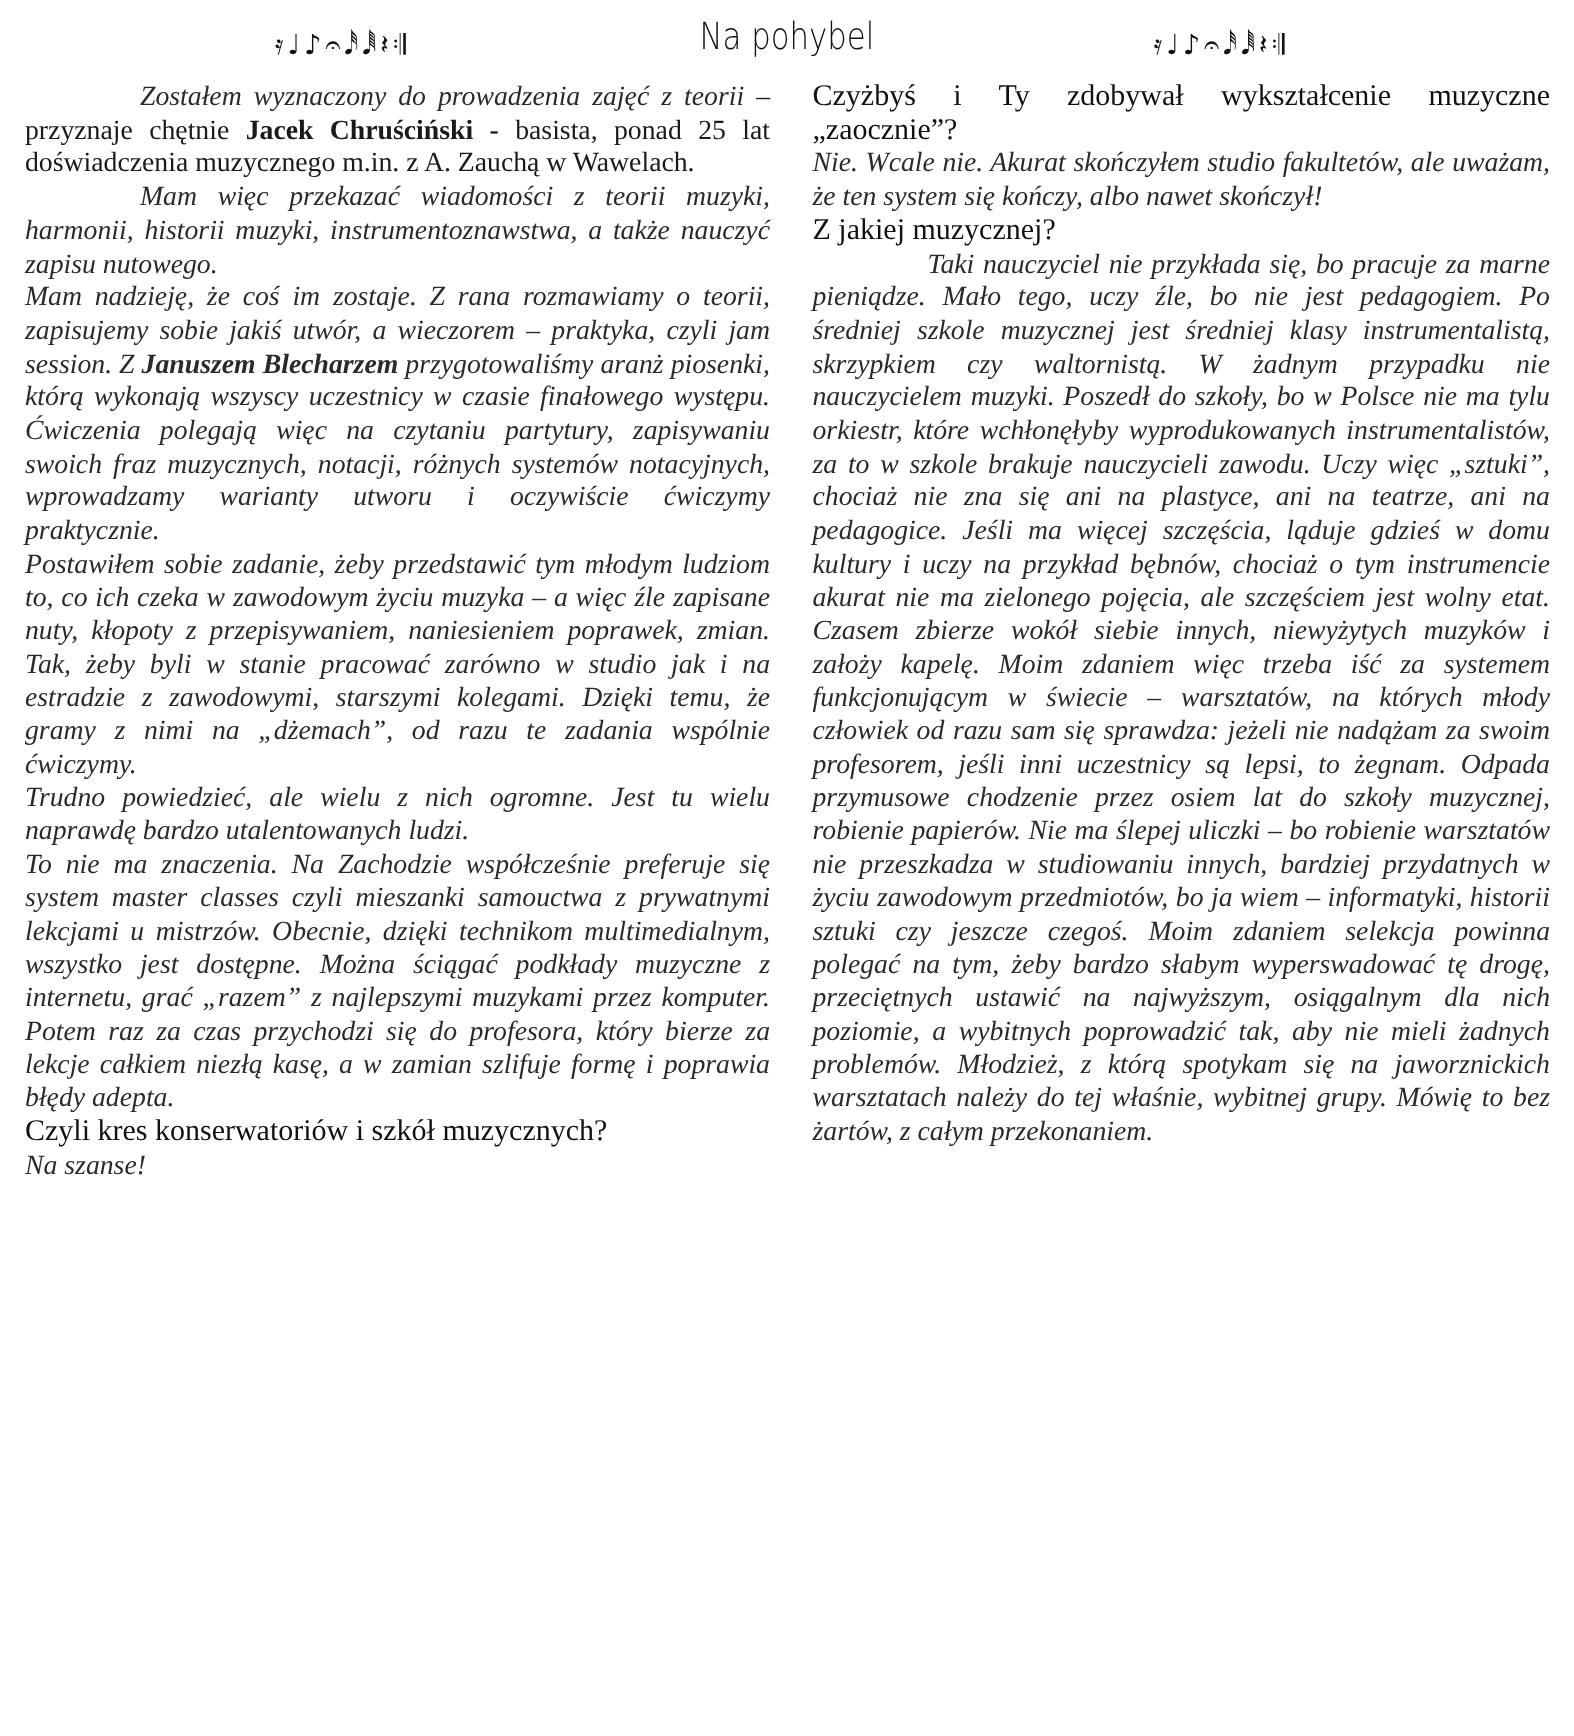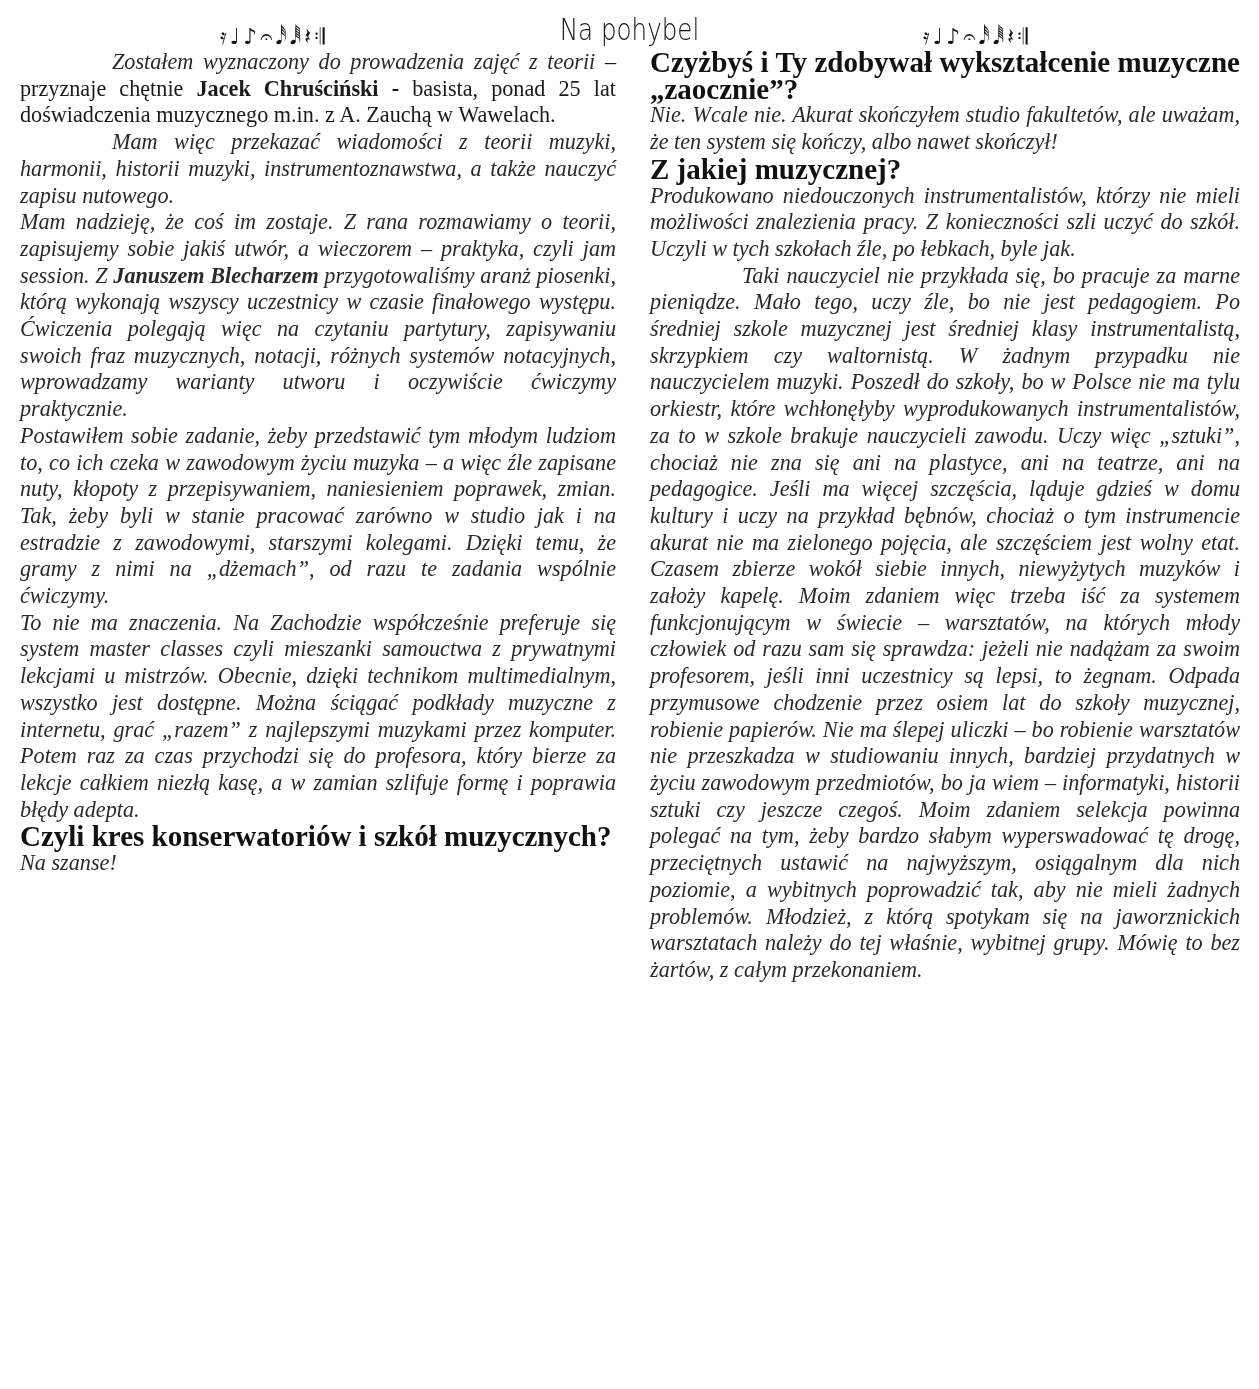--- a/index.html
+++ b/index.html
@@ -45,31 +45,31 @@
       text-align: center;
       font-family: "DejaVu Sans", sans-serif;
       font-weight: 200;
       font-size: 30px;
       letter-spacing: 0px;
       transform: scaleX(0.82);
       color: #111;
     }
     .col {
       position: absolute;
-      top: 49px;
+      top: 64px;
       font-size: 22.2px;
       line-height: 26.7px;
       text-align: justify;
     }
     .col.left { left: 20px; width: 596px; }
     .col.right { left: 650px; width: 590px; }
     .p { margin: 0; }
     .p.indent { text-indent: 92px; }
     .i { font-style: italic; color: #2a2a2a; }
-    .q { font-weight: bold; color: #111; font-size: 29px; }
+    .q { font-weight: normal; color: #111; font-size: 24px; }
     .b { font-weight: bold; font-style: normal; }
     .bi { font-weight: bold; font-style: italic; }
   </style>
 </head>
 <body>
 
 <div class="header">
   <div class="ornament left">
     <span>𝄿</span>
     <span>♩</span>
@@ -95,24 +95,24 @@
 
 <div class="col left">
   <p class="p indent">
     <span class="i">Zostałem wyznaczony do prowadzenia zajęć z teorii</span><span> – przyznaje chętnie </span><span class="b">Jacek Chruściński -</span><span> basista, ponad 25 lat doświadczenia muzycznego m.in. z A. Zauchą w Wawelach.</span>
   </p>
   <p class="p indent i">Mam więc przekazać wiadomości z teorii muzyki, harmonii, historii muzyki, instrumentoznawstwa, a także nauczyć zapisu nutowego.</p>
   <p class="p i">
     <span>Mam nadzieję, że coś im zostaje. Z rana rozmawiamy o teorii, zapisujemy sobie jakiś utwór, a wieczorem – praktyka, czyli jam session. Z </span><span class="bi">Januszem Blecharzem</span><span> przygotowaliśmy aranż piosenki, którą wykonają wszyscy uczestnicy w czasie finałowego występu. Ćwiczenia polegają więc na czytaniu partytury, zapisywaniu swoich fraz muzycznych, notacji, różnych systemów notacyjnych, wprowadzamy warianty utworu i oczywiście ćwiczymy praktycznie.</span>
   </p>
   <p class="p i">Postawiłem sobie zadanie, żeby przedstawić tym młodym ludziom to, co ich czeka w zawodowym życiu muzyka – a więc źle zapisane nuty, kłopoty z przepisywaniem, naniesieniem poprawek, zmian. Tak, żeby byli w stanie pracować zarówno w studio jak i na estradzie z zawodowymi, starszymi kolegami. Dzięki temu, że gramy z nimi na „dżemach”, od razu te zadania wspólnie ćwiczymy.</p>
+  <p class="p i">Trudno powiedzieć, ale wielu z nich ogromne. Jest tu wielu naprawdę bardzo utalentowanych ludzi.</p>
   <p class="p i">To nie ma znaczenia. Na Zachodzie współcześnie preferuje się system master classes czyli mieszanki samouctwa z prywatnymi lekcjami u mistrzów. Obecnie, dzięki technikom multimedialnym, wszystko jest dostępne. Można ściągać podkłady muzyczne z internetu, grać „razem” z najlepszymi muzykami przez komputer. Potem raz za czas przychodzi się do profesora, który bierze za lekcje całkiem niezłą kasę, a w zamian szlifuje formę i poprawia błędy adepta.</p>
   <p class="p q">Czyli kres konserwatoriów i szkół muzycznych?</p>
   <p class="p i">Na szanse!</p>
 </div>
 
 <div class="col right">
   <p class="p q">Czyżbyś i Ty zdobywał wykształcenie muzyczne „zaocznie”?</p>
   <p class="p i">Nie. Wcale nie. Akurat skończyłem studio fakultetów, ale uważam, że ten system się kończy, albo nawet skończył!</p>
   <p class="p q">Z jakiej muzycznej?</p>
-  <p class="p i">Produkowano niedouczonych instrumentalistów, którzy nie mieli możliwości znalezienia pracy. Z konieczności szli uczyć do szkół. Uczyli w tych szkołach źle, po łebkach, byle jak.</p>
   <p class="p indent i">Taki nauczyciel nie przykłada się, bo pracuje za marne pieniądze. Mało tego, uczy źle, bo nie jest pedagogiem. Po średniej szkole muzycznej jest średniej klasy instrumentalistą, skrzypkiem czy waltornistą. W żadnym przypadku nie nauczycielem muzyki. Poszedł do szkoły, bo w Polsce nie ma tylu orkiestr, które wchłonęłyby wyprodukowanych instrumentalistów, za to w szkole brakuje nauczycieli zawodu. Uczy więc „sztuki”, chociaż nie zna się ani na plastyce, ani na teatrze, ani na pedagogice. Jeśli ma więcej szczęścia, ląduje gdzieś w domu kultury i uczy na przykład bębnów, chociaż o tym instrumencie akurat nie ma zielonego pojęcia, ale szczęściem jest wolny etat. Czasem zbierze wokół siebie innych, niewyżytych muzyków i założy kapelę. Moim zdaniem więc trzeba iść za systemem funkcjonującym w świecie – warsztatów, na których młody człowiek od razu sam się sprawdza: jeżeli nie nadążam za swoim profesorem, jeśli inni uczestnicy są lepsi, to żegnam. Odpada przymusowe chodzenie przez osiem lat do szkoły muzycznej,  robienie papierów. Nie ma ślepej uliczki – bo robienie warsztatów nie przeszkadza w studiowaniu innych, bardziej przydatnych w życiu zawodowym przedmiotów, bo ja wiem – informatyki, historii sztuki czy jeszcze czegoś. Moim zdaniem selekcja powinna polegać na tym, żeby bardzo słabym wyperswadować tę drogę, przeciętnych ustawić na najwyższym, osiągalnym dla nich poziomie, a wybitnych poprowadzić tak, aby nie mieli żadnych problemów. Młodzież, z którą spotykam się na jaworznickich warsztatach należy do tej właśnie, wybitnej grupy. Mówię to bez żartów, z całym przekonaniem.</p>
 </div>
 
 </body></html>

